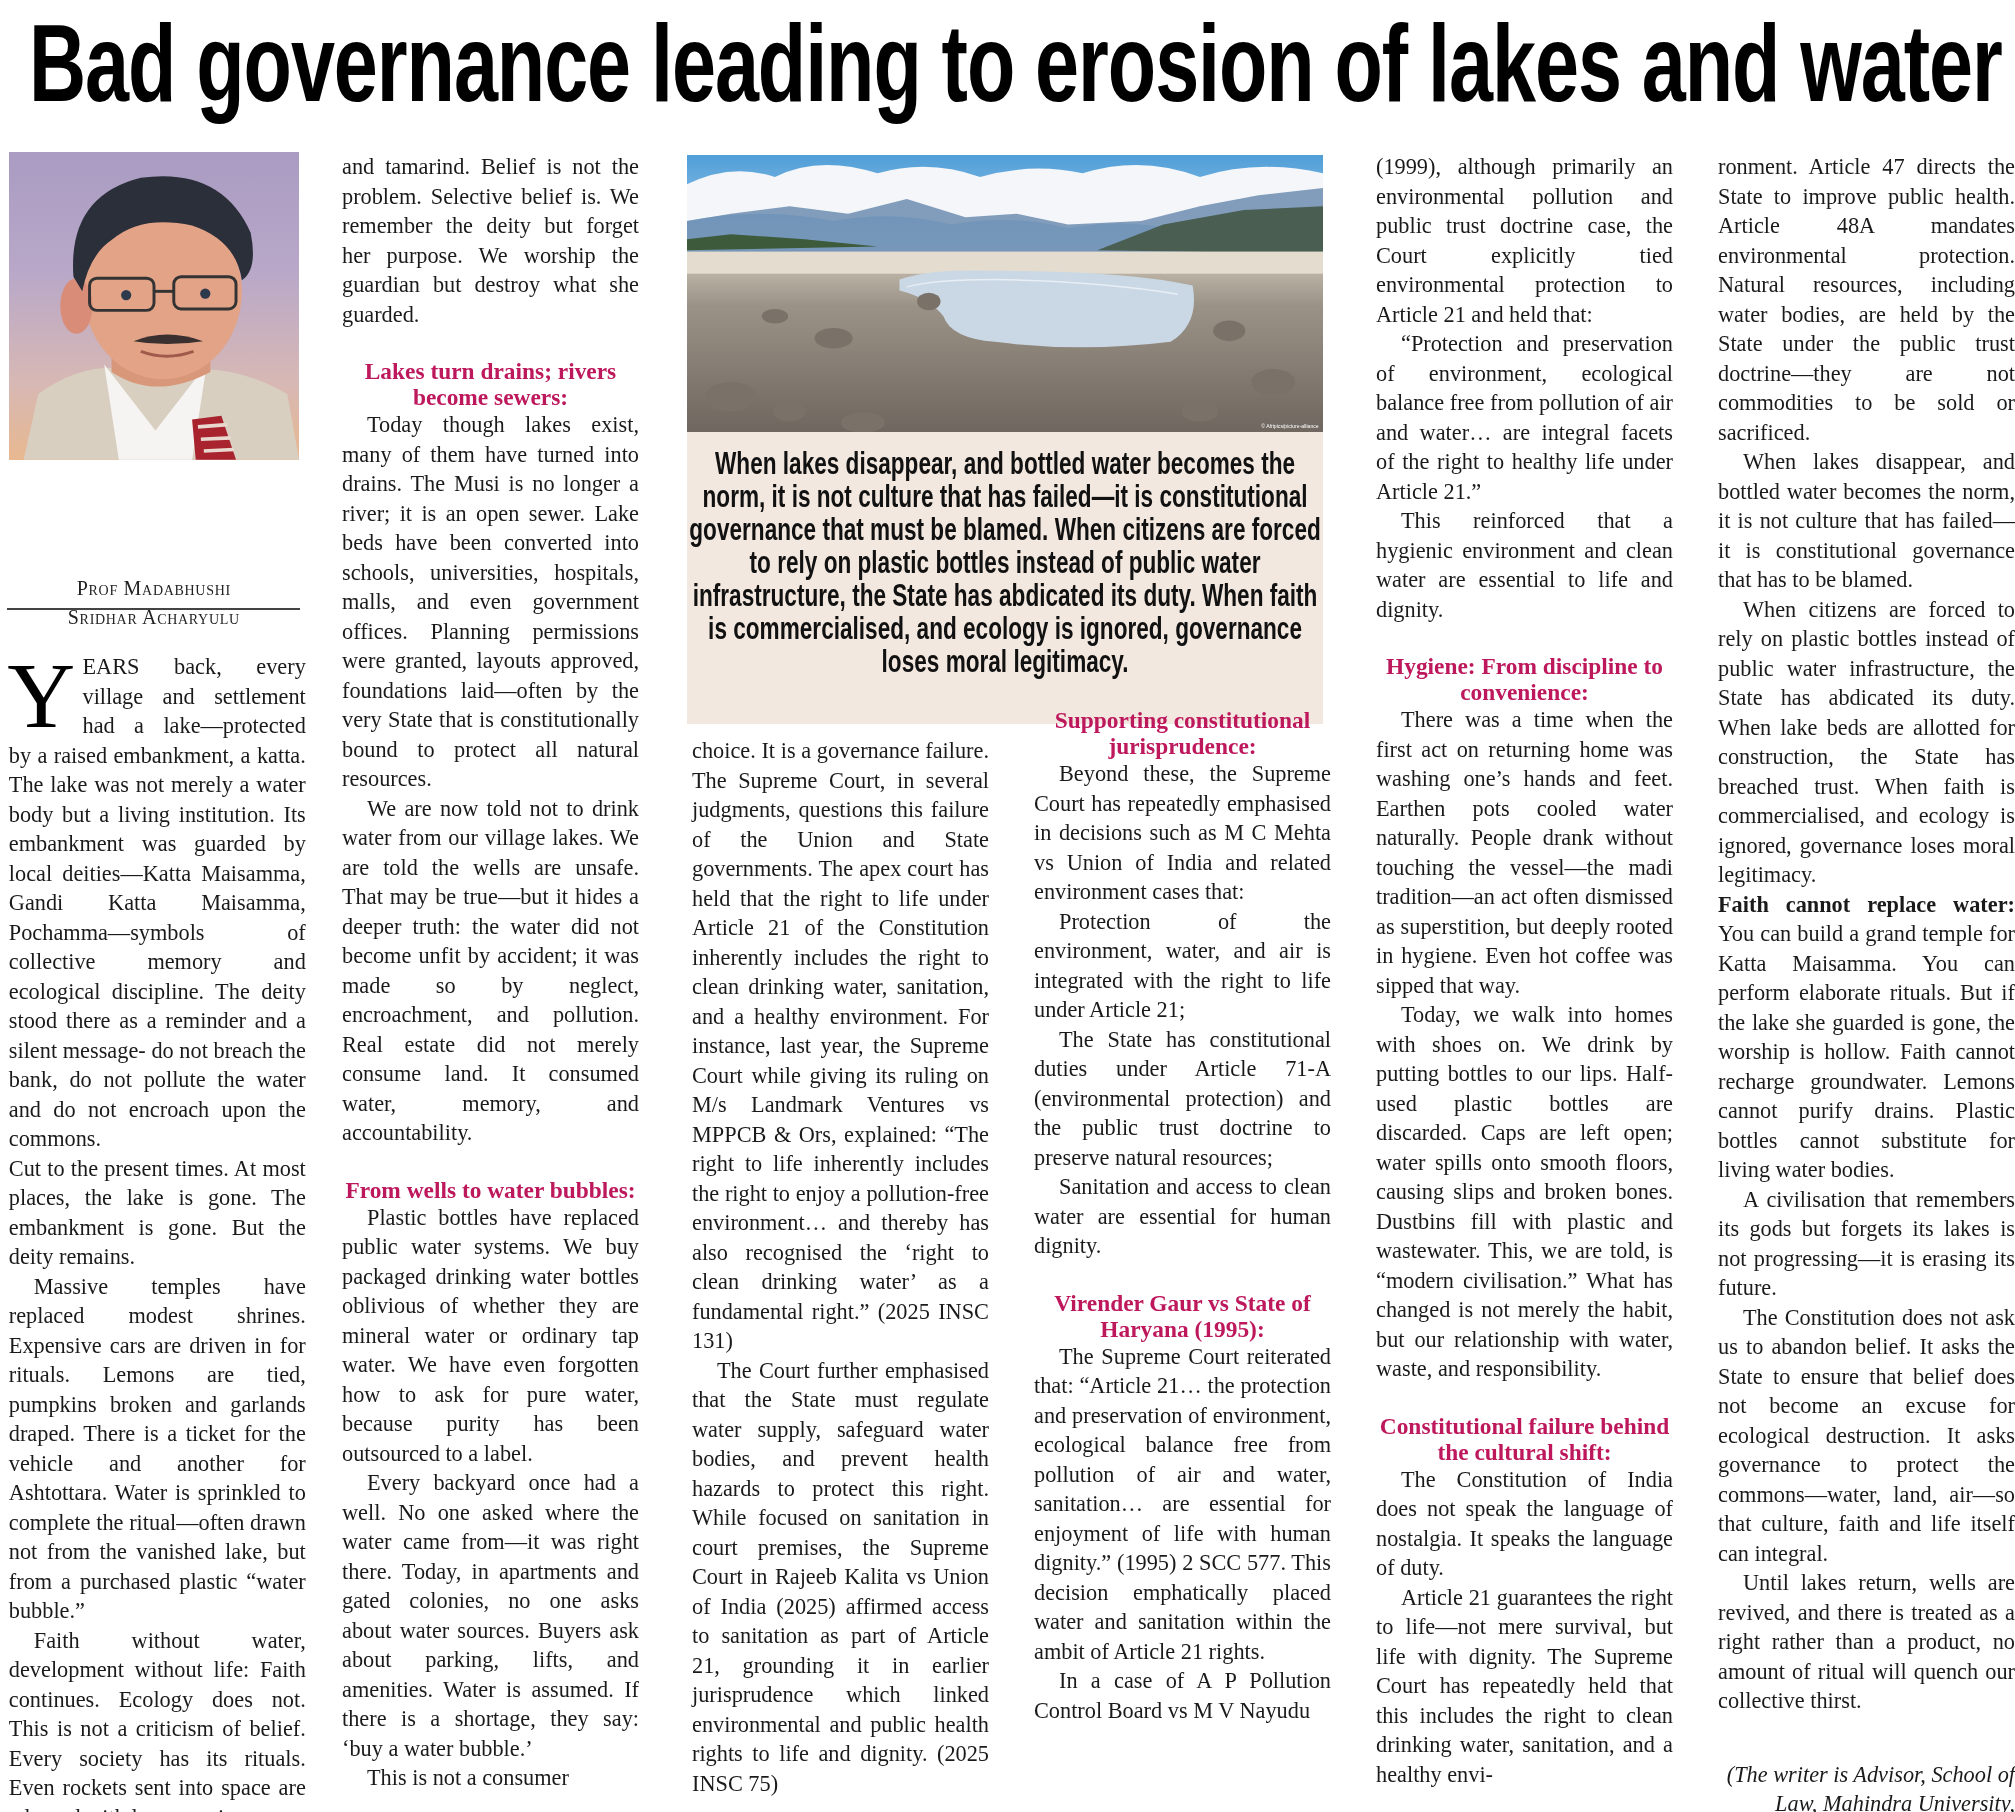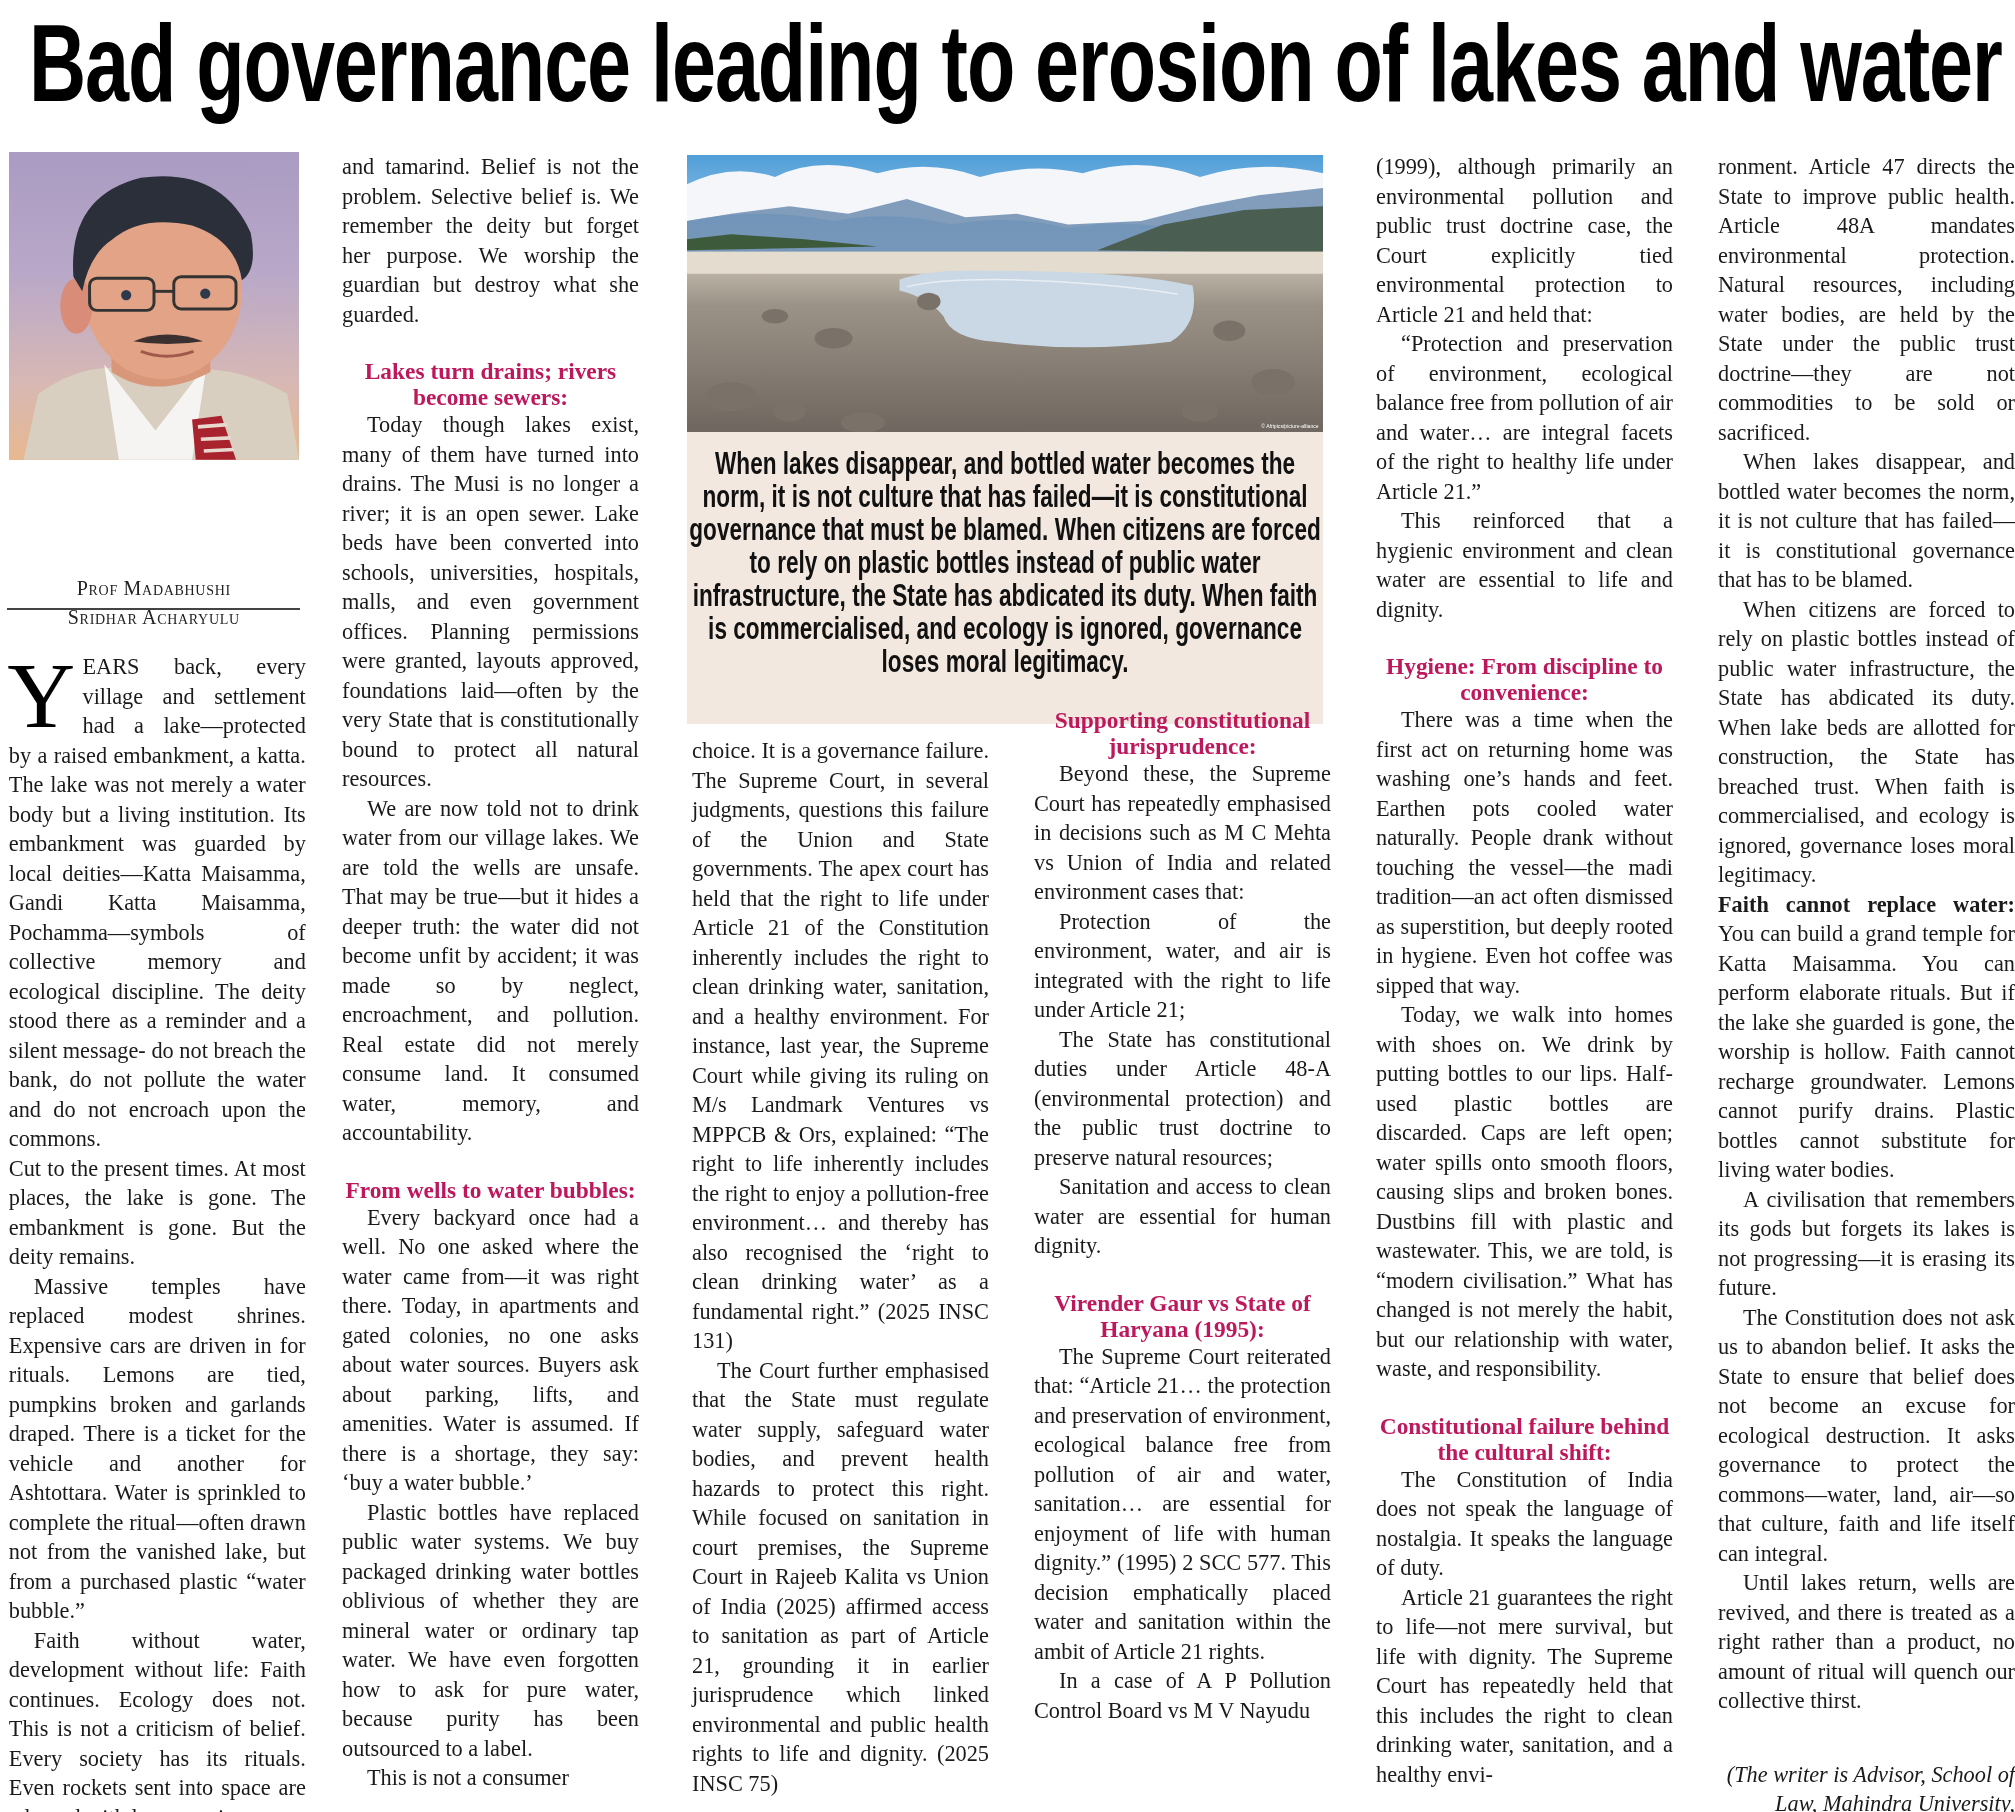--- a/index.html
+++ b/index.html
@@ -102,22 +102,22 @@
   <p>Massive temples have replaced modest shrines. Expensive cars are driven in for rituals. Lemons are tied, pumpkins broken and garlands draped. There is a ticket for the vehicle and another for Ashtottara. Water is sprinkled to complete the ritual—often drawn not from the vanished lake, but from a purchased plastic “water bubble.”</p>
   <p>Faith without water, development without life: Faith continues. Ecology does not. This is not a criticism of belief. Every society has its rituals. Even rockets sent into space are adorned with lemons, ginger,</p>
 </div>
 
 <div class="col" style="left:342px;">
   <p class="noindent">and tamarind. Belief is not the problem. Selective belief is. We remember the deity but forget her purpose. We worship the guardian but destroy what she guarded.</p>
   <div class="sub first">Lakes turn drains; rivers become sewers:</div>
   <p>Today though lakes exist, many of them have turned into drains. The Musi is no longer a river; it is an open sewer. Lake beds have been converted into schools, universities, hospitals, malls, and even government offices. Planning permissions were granted, layouts approved, foundations laid—often by the very State that is constitutionally bound to protect all natural resources.</p>
   <p>We are now told not to drink water from our village lakes. We are told the wells are unsafe. That may be true—but it hides a deeper truth: the water did not become unfit by accident; it was made so by neglect, encroachment, and pollution. Real estate did not merely consume land. It consumed water, memory, and accountability.</p>
   <div class="sub">From wells to water bubbles:</div>
+  <p>Plastic bottles have replaced public water systems. We buy packaged drinking water bottles oblivious of whether they are mineral water or ordinary tap water. We have even forgotten how to ask for pure water, because purity has been outsourced to a label.</p>
   <p>Every backyard once had a well. No one asked where the water came from—it was right there. Today, in apartments and gated colonies, no one asks about water sources. Buyers ask about parking, lifts, and amenities. Water is assumed. If there is a shortage, they say: ‘buy a water bubble.’</p>
-  <p>Plastic bottles have replaced public water systems. We buy packaged drinking water bottles oblivious of whether they are mineral water or ordinary tap water. We have even forgotten how to ask for pure water, because purity has been outsourced to a label.</p>
   <p>This is not a consumer</p>
 </div>
 
 <div class="photo">
   <svg width="636" height="277" viewBox="0 0 868 378">
     <defs>
       <linearGradient id="sky" x1="0" y1="0" x2="0" y2="1">
         <stop offset="0" stop-color="#4f9ed8"></stop>
         <stop offset="1" stop-color="#b9d6ee"></stop>
       </linearGradient>
@@ -157,21 +157,21 @@
 
 <div class="col" style="left:692px; top:736px;">
   <p class="noindent">choice. It is a governance failure. The Supreme Court, in several judgments, questions this failure of the Union and State governments. The apex court has held that the right to life under Article 21 of the Constitution inherently includes the right to clean drinking water, sanitation, and a healthy environment.  For instance, last year, the Supreme Court while giving its ruling on M/s Landmark Ventures vs MPPCB &amp; Ors, explained: “The right to life inherently includes the right to enjoy a pollution-free environment… and thereby has also recognised the ‘right to clean drinking water’ as a fundamental right.” (2025 INSC 131)</p>
   <p>The Court further emphasised that the State must regulate water supply, safeguard water bodies, and prevent health hazards to protect this right. While focused on sanitation in court premises, the Supreme Court in Rajeeb Kalita vs Union of India (2025) affirmed access to sanitation as part of Article 21, grounding it in earlier jurisprudence which linked environmental and public health rights to life and dignity. (2025 INSC 75)</p>
 </div>
 
 <div class="col" style="left:1034px; top:670px;">
   <div class="sub" style="margin-top:37px;">Supporting constitutional jurisprudence:</div>
   <p>Beyond these, the Supreme Court has repeatedly emphasised in decisions such as M C Mehta vs Union of India and related environment cases that:</p>
   <p>Protection of the environment, water, and air is integrated with the right to life under Article 21;</p>
-  <p>The State has constitutional duties under Article 48-A (environmental protection) and the public trust doctrine to preserve natural resources;</p>
+  <p>The State has constitutional duties under Article 71-A (environmental protection) and the public trust doctrine to preserve natural resources;</p>
   <p>Sanitation and access to clean water are essential for human dignity.</p>
   <div class="sub">Virender Gaur vs State of Haryana (1995):</div>
   <p>The Supreme Court reiterated that: “Article 21… the protection and preservation of environment, ecological balance free from pollution of air and water, sanitation… are essential for enjoyment of life with human dignity.” (1995) 2 SCC 577. This decision emphatically placed water and sanitation within the ambit of Article 21 rights.</p>
   <p>In a case of A P Pollution Control Board vs M V Nayudu</p>
 </div>
 
 <div class="col" style="left:1376px;">
   <p class="noindent">(1999), although primarily an environmental pollution and public trust doctrine case, the Court explicitly tied environmental protection to Article 21 and held that:</p>
   <p>“Protection and preservation of environment, ecological balance free from pollution of air and water… are integral facets of the right to healthy life under Article 21.”</p>
   <p>This reinforced that a hygienic environment and clean water are essential to life and dignity.</p>

